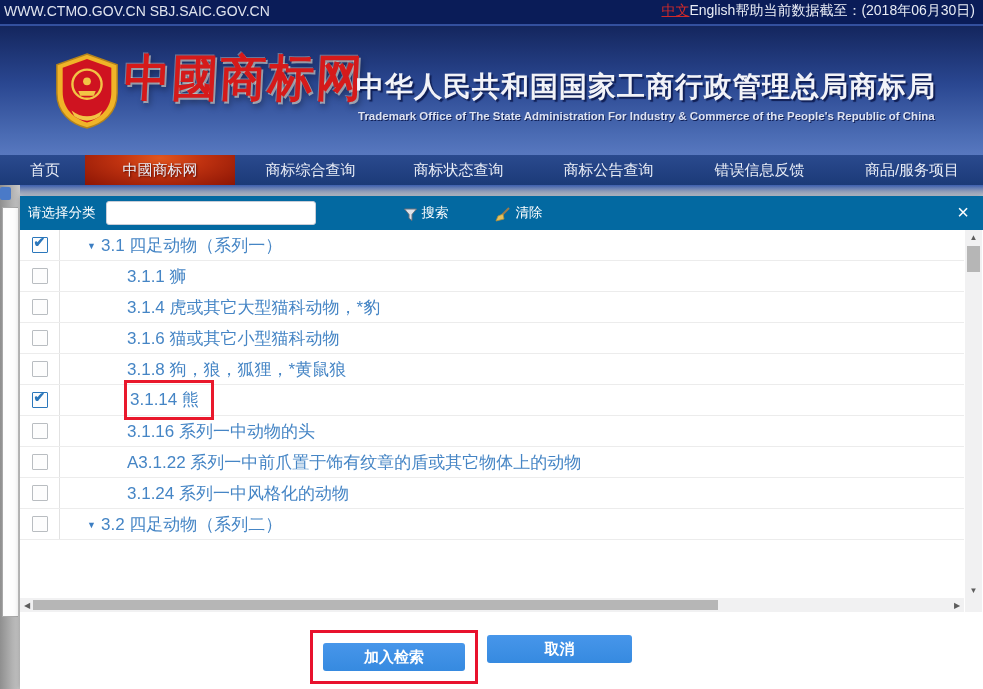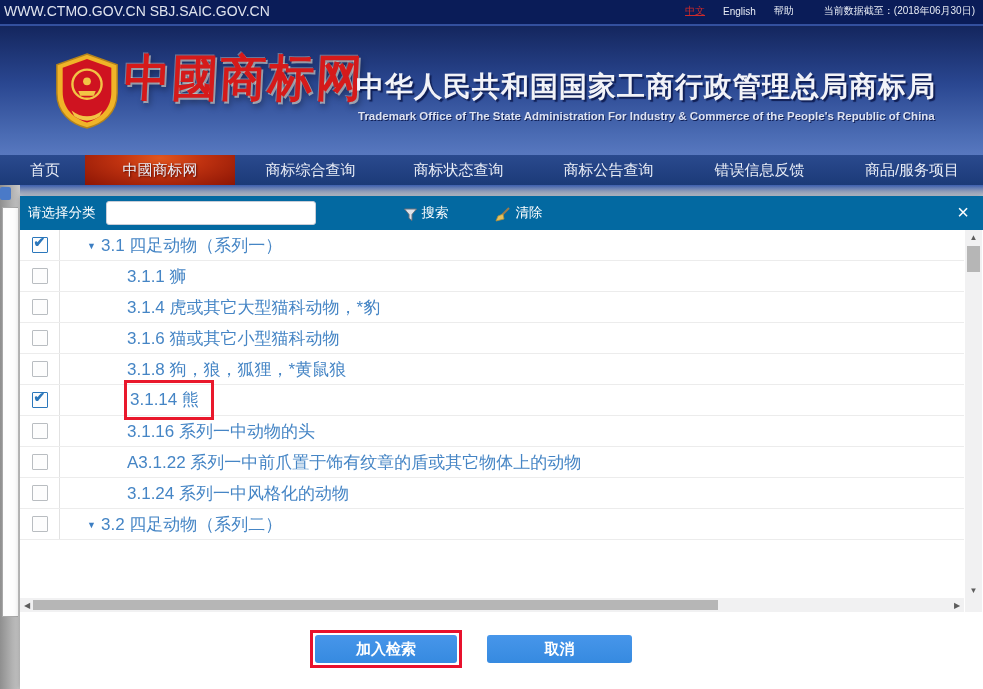--- a/index.html
+++ b/index.html
@@ -5,24 +5,24 @@
   * { margin:0; padding:0; box-sizing:border-box; }
   html,body { width:983px; height:689px; overflow:hidden; }
   body { font-family:"Liberation Sans", sans-serif; background:#fff; }
   .screen { position:relative; width:983px; height:689px; overflow:hidden; background:#fff; }
 
   
   .topbar { position:absolute; left:0; top:0; width:983px; height:26px;
     background:#0a1c58; border-bottom:2px solid #33509e;
     display:flex; align-items:center; justify-content:space-between;
     color:#dfe3ee; font-size:14px; padding:0 8px 2px 4px; }
-  .topbar-right { display:flex; align-items:center; gap:18px; font-size:10px; }
+  .topbar-right { display:flex; font-size:14px; }
   .lang-zh { color:#cf2a2a; text-decoration:underline; cursor:pointer; }
   .lang-en, .help-link { color:#e8ecf5; cursor:pointer; }
-  .cutoff { color:#e8ecf5; margin-left:12px; }
+  .cutoff { color:#e8ecf5; }
 
   
   .banner { position:absolute; left:0; top:26px; width:983px; height:129px;
     background:linear-gradient(180deg,#14265e 0%, #2a4791 45%, #4b6cb4 85%, #5878bf 100%); }
   .emblem { position:absolute; left:52px; top:26px; }
   .site-name { position:absolute; left:124px; top:22px; font-family:"DejaVu Serif", serif;
     font-weight:bold; font-size:46px; color:#d51a1a; letter-spacing:2px;
     transform:skewX(-3deg) scaleY(1.08);
     text-shadow:2px 2px 0 rgba(250,238,214,.55), -1px -1px 0 rgba(250,238,214,.35), 3px 4px 6px rgba(0,0,0,.35); }
   .org-title { position:absolute; left:356px; top:42px; font-size:28px; font-weight:bold;
@@ -92,21 +92,21 @@
     background:#f1f1f2; }
   .vthumb { position:absolute; left:2px; top:16px; width:13px; height:26px; background:#b6b6b6; }
   .arrow { position:absolute; color:#5d5d5d; font-size:8px; width:17px; text-align:center; cursor:pointer; }
   .v-up { top:3px; } .v-down { bottom:3px; }
   .hscroll { position:absolute; left:0; top:402px; width:944px; height:14px; background:#f1f1f2; }
   .hthumb { position:absolute; left:13px; top:2px; width:685px; height:10px; background:#b6b6b6; }
   .h-left { left:1px; top:3px; width:12px; } .h-right { right:1px; top:3px; width:12px; }
   .scroll-corner { position:absolute; right:1px; top:402px; width:17px; height:14px; background:#f1f1f2; }
 
   
-  .red-wrap { position:absolute; left:290px; top:434px; border:3px solid #e8112d; padding:2px; }
+  .red-wrap { position:absolute; left:290px; top:434px; border:3px solid #e8112d; padding:10px; }
   .btn { width:142px; height:28px; border:none; border-radius:3px; cursor:pointer;
     background:linear-gradient(180deg,#4796ea,#368ae0); color:#fff; font-size:15px;
     font-weight:bold; font-family:"Liberation Sans", sans-serif; }
   .cancel-btn { position:absolute; left:467px; top:439px; width:145px; height:28px; }
 
   .funnel-svg, .broom-svg { display:block; }
 </style>
 </head>
 <body>
 

